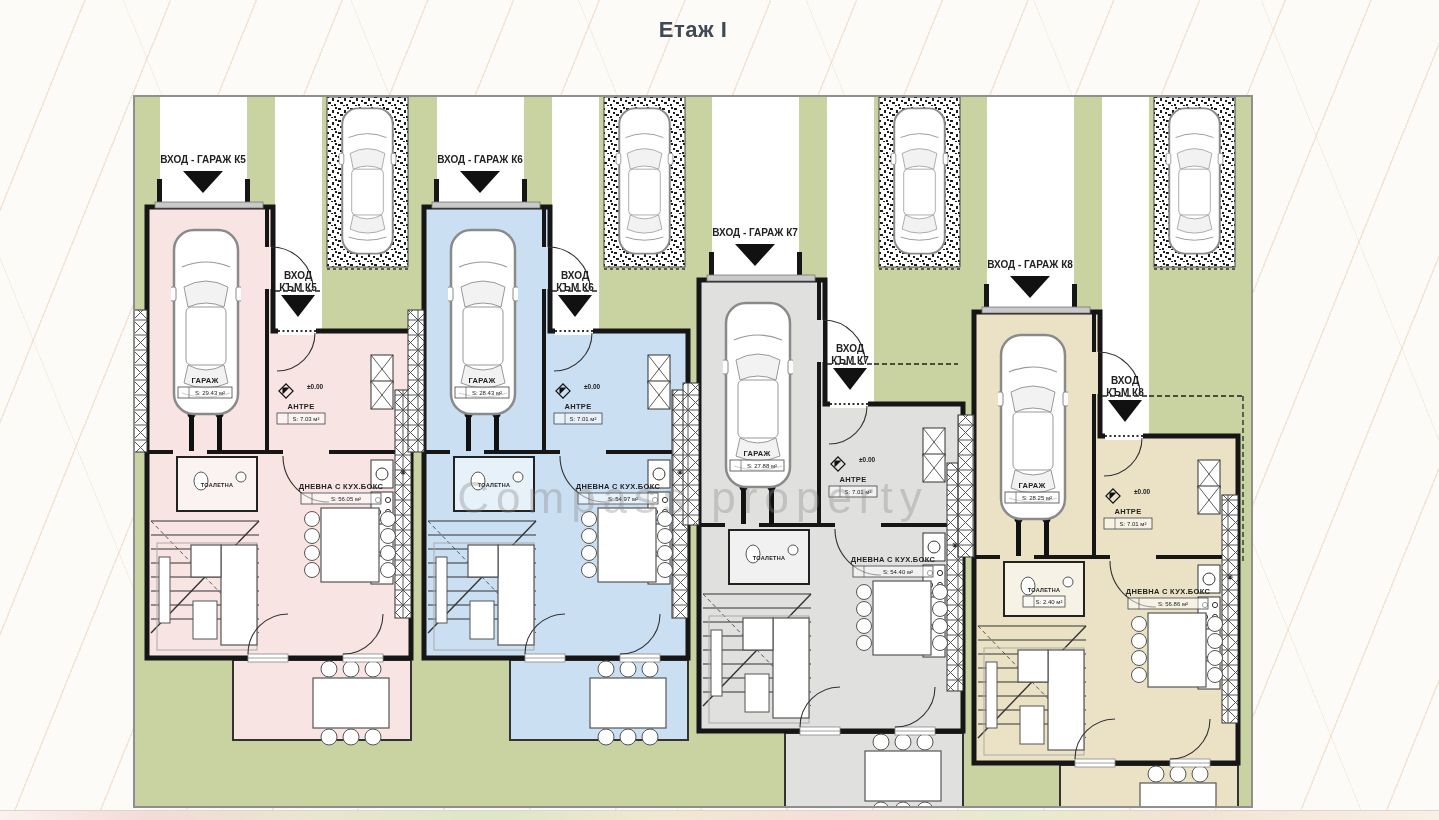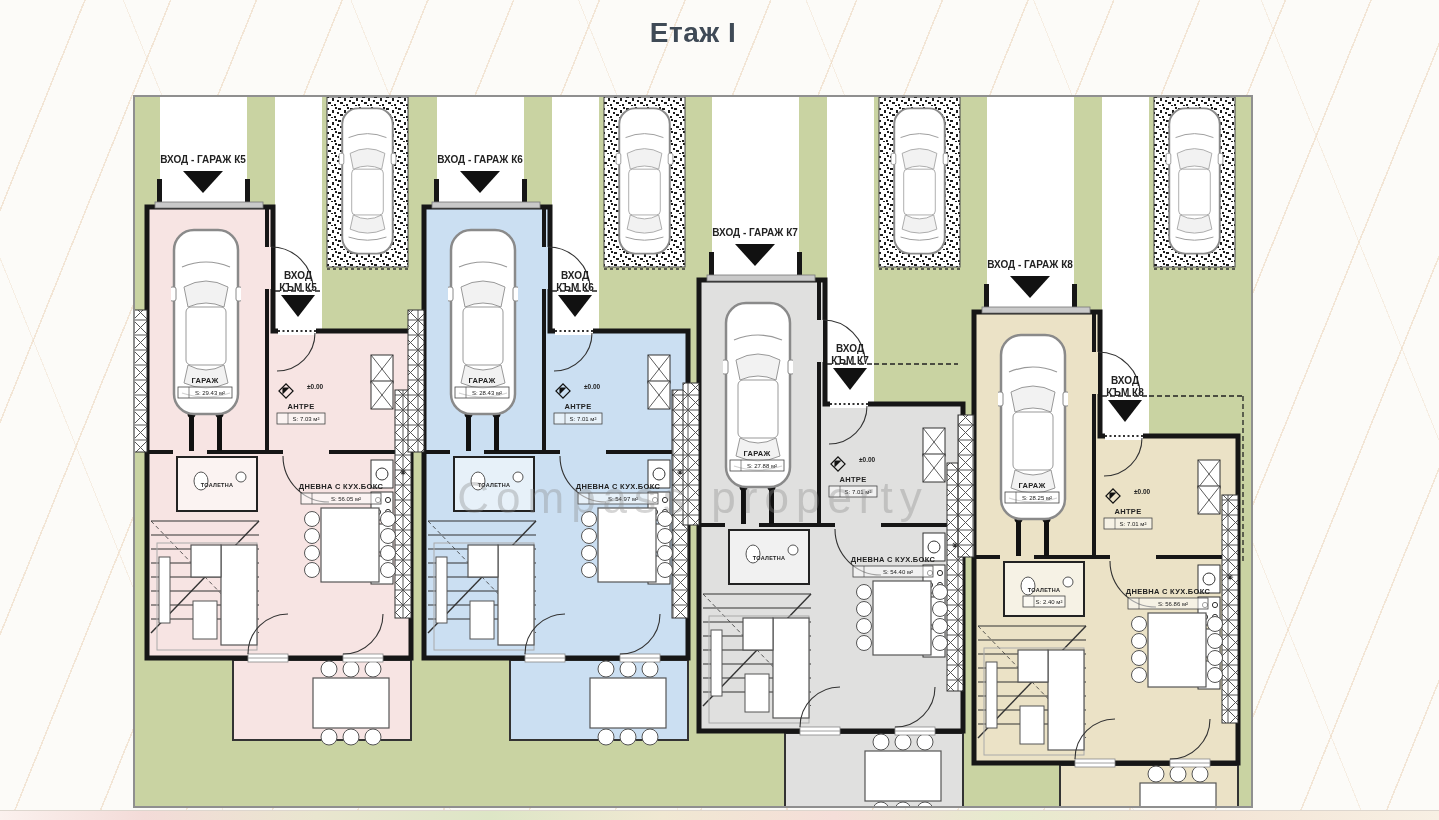--- a/index.html
+++ b/index.html
@@ -6,21 +6,21 @@
   body{
     width:1439px;height:820px;overflow:hidden;position:relative;
     font-family:"Liberation Sans",sans-serif;
     background-color:#fcfbf8;
     background-image:
       repeating-linear-gradient(112deg,rgba(231,203,172,0) 0 78px,rgba(231,203,172,.45) 78px 79.5px),
       repeating-linear-gradient(68deg,rgba(231,203,172,0) 0 210px,rgba(231,203,172,.28) 210px 211px);
   }
   .title{
     position:absolute;left:133px;top:17px;width:1120px;text-align:center;
-    font-size:28px;font-weight:bold;color:#3f4a56;letter-spacing:.5px;
+    font-size:22px;font-weight:bold;color:#3f4a56;letter-spacing:.5px;
   }
   .plan-wrap{
     position:absolute;left:133px;top:95px;width:1120px;height:713px;
     background:#fff;
   }
   .plan-wrap svg{display:block;}
   .watermark{
     position:absolute;left:0;top:378px;width:1120px;text-align:center;
     font-size:44px;font-weight:400;color:rgba(135,135,135,.35);
     letter-spacing:7px;pointer-events:none;white-space:nowrap;

